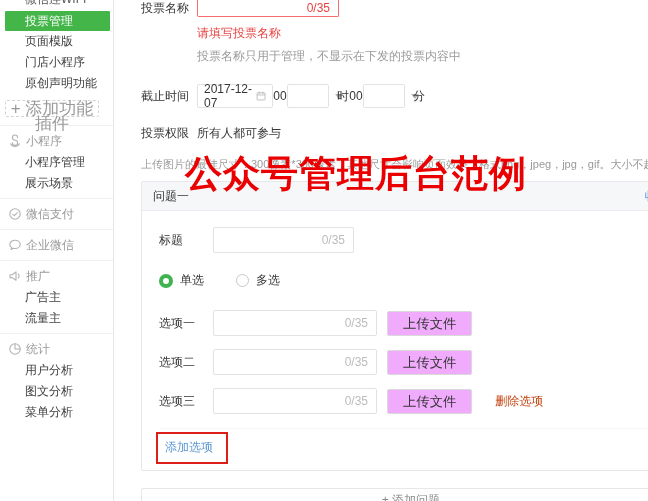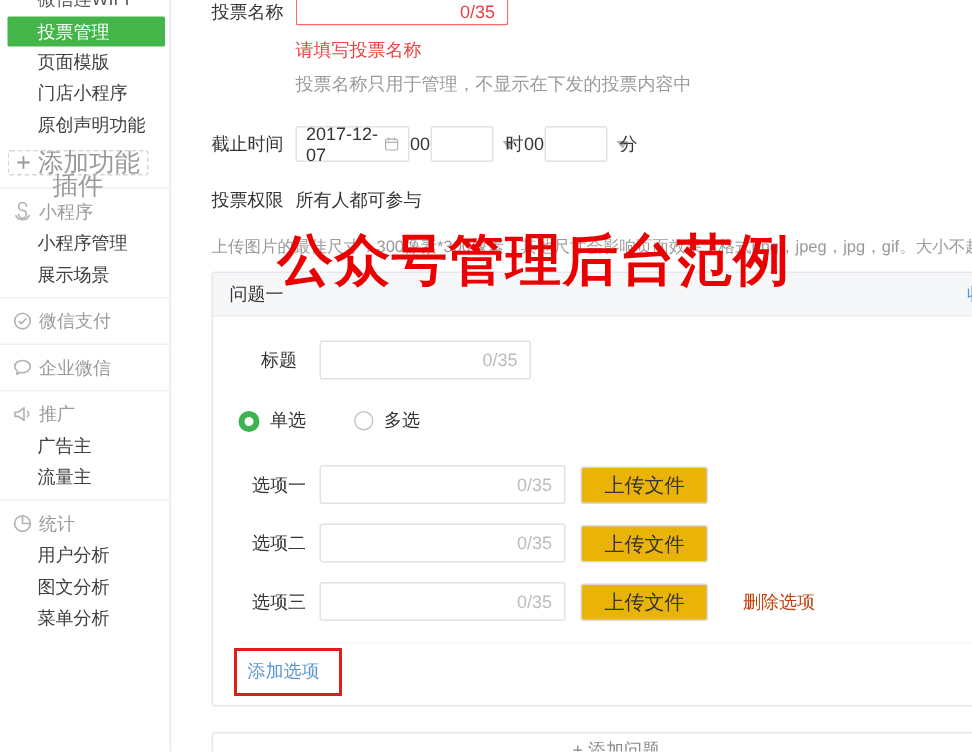--- a/index.html
+++ b/index.html
@@ -35,34 +35,34 @@
   .unit { margin-left:8px; }
   .row-perm { margin-top:17px; }
   .upload-hint { margin-top:15px; color:#9a9a9a; font-size:11px; white-space:nowrap; }
 
   
   .q-panel { margin-top:9px; border:1px solid #e7e7eb; border-radius:2px; background:#fff; }
   .q-head { height:29px; background:#f5f7f9; border-bottom:1px solid #ececf0; display:flex; align-items:center; justify-content:space-between; padding:0 11px; }
   .q-head .collapse { color:#5a96d2; cursor:pointer; }
   .q-body { padding:8px 12px 0 17px; }
   .q-row { display:flex; align-items:center; }
-  .q-label { width:54px; flex:none;text-align:center; }
+  .q-label { width:54px; flex:none; }
   .inp { height:26px; border:1px solid #e2e2e2; border-radius:2px; display:flex; justify-content:flex-end; align-items:center; padding:0 8px; cursor:text; }
   .inp .cnt { color:#bcbcbc; }
   .inp-title { width:141px; }
   .inp-opt { width:164px; }
   .row-title { margin-top:8px; }
   .row-radio { margin-top:19px; }
   .radio-on { width:14px; height:14px; border-radius:50%; border:4px solid #3eb34f; background:#fff; flex:none; cursor:pointer; }
   .radio-off { width:13px; height:13px; border-radius:50%; border:1px solid #c8c8c8; background:#fff; flex:none; cursor:pointer; }
   .radio-lab { margin:0 0 0 7px; }
   .radio-gap { width:32px; flex:none; }
   .row-opt1 { margin-top:21px; }
   .row-opt { margin-top:13px; }
-  .upload-btn { margin-left:10px; height:25px; line-height:23px; padding:0 15px; background:#eab308; border:1px solid #d9d9d9; border-radius:2px; color:#353535; cursor:pointer; }
+  .upload-btn { margin-left:10px; height:25px; line-height:23px; padding:0 15px; background:#f0abfc; border:1px solid #d9d9d9; border-radius:2px; color:#353535; cursor:pointer; }
   .del-link { margin-left:23px; color:#c2410c; cursor:pointer; }
   .add-opt-zone { border-top:1px solid #f5f5f5; margin-top:14px; padding:3px 0 6px; }
   .add-opt-annot { display:inline-block; border:2px solid #de1f19; padding:5px 13px 6px 7px; margin-left:-3px; }
   .add-opt-link { color:#5a96d2; cursor:pointer; }
 
   .add-q-bar { margin-top:17px; height:24px; line-height:22px; text-align:center; border:1px solid #e7e7eb; border-radius:2px; color:#888; cursor:pointer; }
 
   .watermark { position:absolute; left:185px; top:149px; z-index:9; font-family:"DejaVu Serif","Liberation Serif",serif; font-weight:bold; font-size:37px; letter-spacing:1px; color:#ea0000; white-space:nowrap; pointer-events:none; }
 </style>
 </head>

